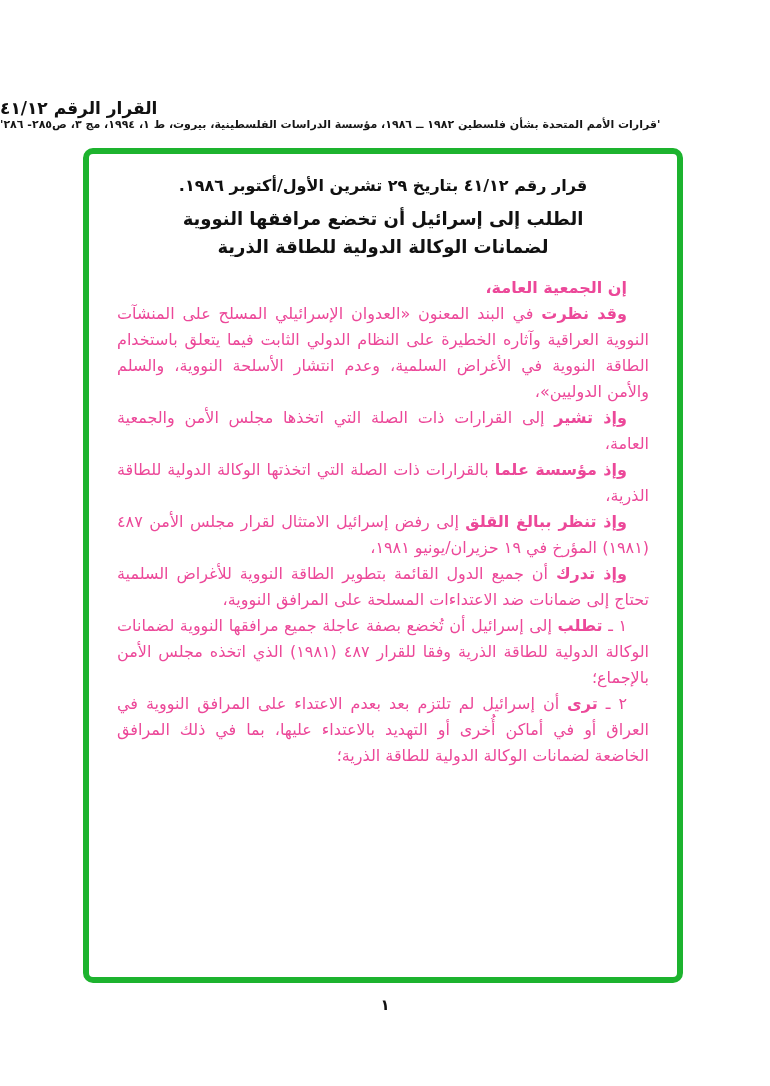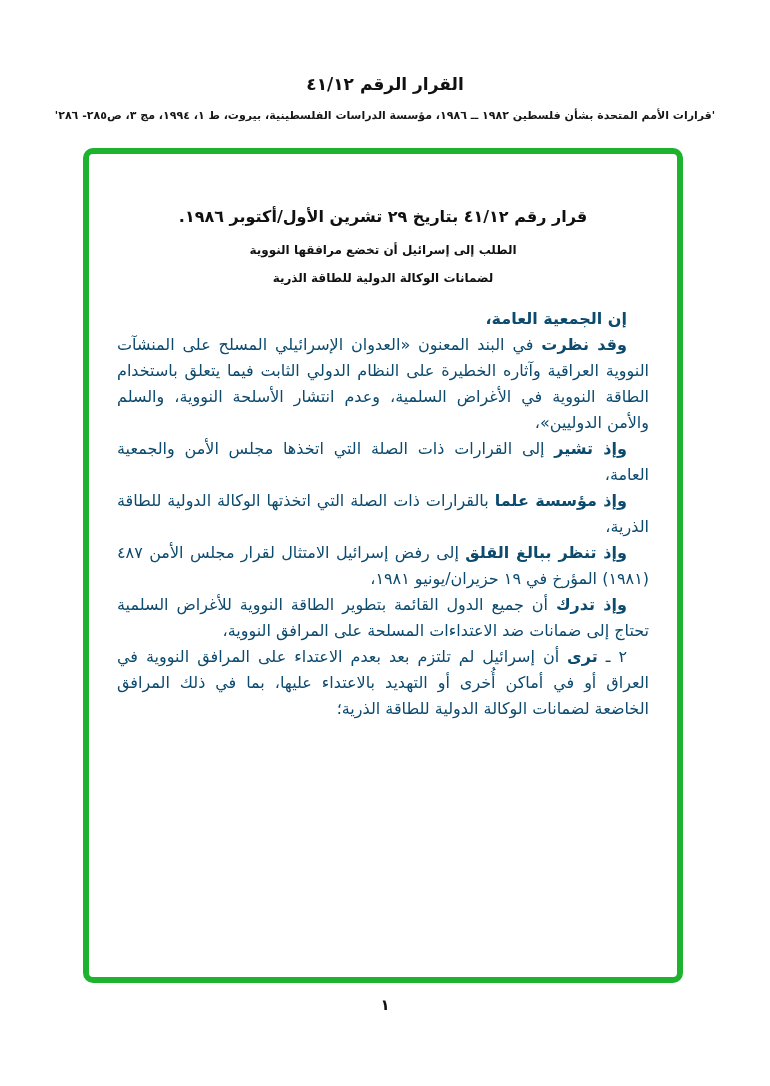--- a/index.html
+++ b/index.html
@@ -6,29 +6,29 @@
   .page {
     position: relative;
     width: 770px;
     height: 1086px;
     background: #ffffff;
     direction: rtl;
     font-family: "DejaVu Sans", sans-serif;
     color: #1b1b1b;
     overflow: hidden;
   }
-  .doc-header { padding-top: 74px; text-align: center; }
+  .doc-header { padding-top: 98px; text-align: left; }
   .doc-title {
     font-size: 17px;
     font-weight: bold;
     letter-spacing: 0.5px;
     color: #111;
   }
   .doc-citation {
-    margin-top: 15px;
+    margin-top: 0;
     font-size: 11px;
     font-weight: bold;
     color: #161616;
     white-space: nowrap;
   }
   .green-box {
     position: absolute;
     left: 83px;
     top: 148px;
     width: 600px;
@@ -38,35 +38,34 @@
     border-radius: 10px;
     padding: 22px 28px 30px 28px;
     background: #ffffff;
   }
   .res-title {
     text-align: center;
     font-size: 16px;
     font-weight: bold;
     margin-bottom: 10px;
     color: #111;
-    margin-top: 31px;
   }
   .res-subtitle {
     text-align: center;
-    font-size: 12px;
+    font-size: 18px;
     font-weight: bold;
     line-height: 28px;
     color: #111;
   }
   .res-body {
     margin-top: 14px;
     font-size: 16px;
     line-height: 26px;
     text-align: justify;
-    color: #0c4a6e;
+    color: #ec4899;
   }
   .para { margin: 0; text-indent: 22px; }
   .para .lead { font-weight: bold; }
   .para .pfx { font-weight: normal; }
   .page-number {
     position: absolute;
     top: 996px;
     left: 0;
     width: 100%;
     text-align: center;
@@ -89,19 +88,20 @@
     <div class="res-title">قرار رقم ٤١/١٢ بتاريخ ٢٩ تشرين الأول/أكتوبر ١٩٨٦.</div>
     <div class="res-subtitle">الطلب إلى إسرائيل أن تخضع مرافقها النووية</div>
     <div class="res-subtitle">لضمانات الوكالة الدولية للطاقة الذرية</div>
     <div class="res-body">
         <p class="para"><span class="pfx"></span><b class="lead">إن الجمعية العامة،</b><span class="rest"></span></p>
         <p class="para"><span class="pfx"></span><b class="lead">وقد نظرت</b><span class="rest"> في البند المعنون «العدوان الإسرائيلي المسلح على المنشآت النووية العراقية وآثاره الخطيرة على النظام الدولي الثابت فيما يتعلق باستخدام الطاقة النووية في الأغراض السلمية، وعدم انتشار الأسلحة النووية، والسلم والأمن الدوليين»،</span></p>
         <p class="para"><span class="pfx"></span><b class="lead">وإذ تشير</b><span class="rest"> إلى القرارات ذات الصلة التي اتخذها مجلس الأمن والجمعية العامة،</span></p>
         <p class="para"><span class="pfx"></span><b class="lead">وإذ مؤسسة علما</b><span class="rest"> بالقرارات ذات الصلة التي اتخذتها الوكالة الدولية للطاقة الذرية،</span></p>
         <p class="para"><span class="pfx"></span><b class="lead">وإذ تنظر ببالغ القلق</b><span class="rest"> إلى رفض إسرائيل الامتثال لقرار مجلس الأمن ٤٨٧ (١٩٨١) المؤرخ في ١٩ حزيران/يونيو ١٩٨١،</span></p>
         <p class="para"><span class="pfx"></span><b class="lead">وإذ تدرك</b><span class="rest"> أن جميع الدول القائمة بتطوير الطاقة النووية للأغراض السلمية تحتاج إلى ضمانات ضد الاعتداءات المسلحة على المرافق النووية،</span></p>
+        <p class="para"><span class="pfx">١ ـ </span><b class="lead">تطلب</b><span class="rest"> إلى إسرائيل أن تُخضع بصفة عاجلة جميع مرافقها النووية لضمانات الوكالة الدولية للطاقة الذرية وفقا للقرار ٤٨٧ (١٩٨١) الذي اتخذه مجلس الأمن بالإجماع؛</span></p>
         <p class="para"><span class="pfx">٢ ـ </span><b class="lead">ترى</b><span class="rest"> أن إسرائيل لم تلتزم بعد بعدم الاعتداء على المرافق النووية في العراق أو في أماكن أُخرى أو التهديد بالاعتداء عليها، بما في ذلك المرافق الخاضعة لضمانات الوكالة الدولية للطاقة الذرية؛</span></p>
       </div>
   </div>
 
   <div class="page-number">١</div>
 
 </div>
 
 </body></html>

